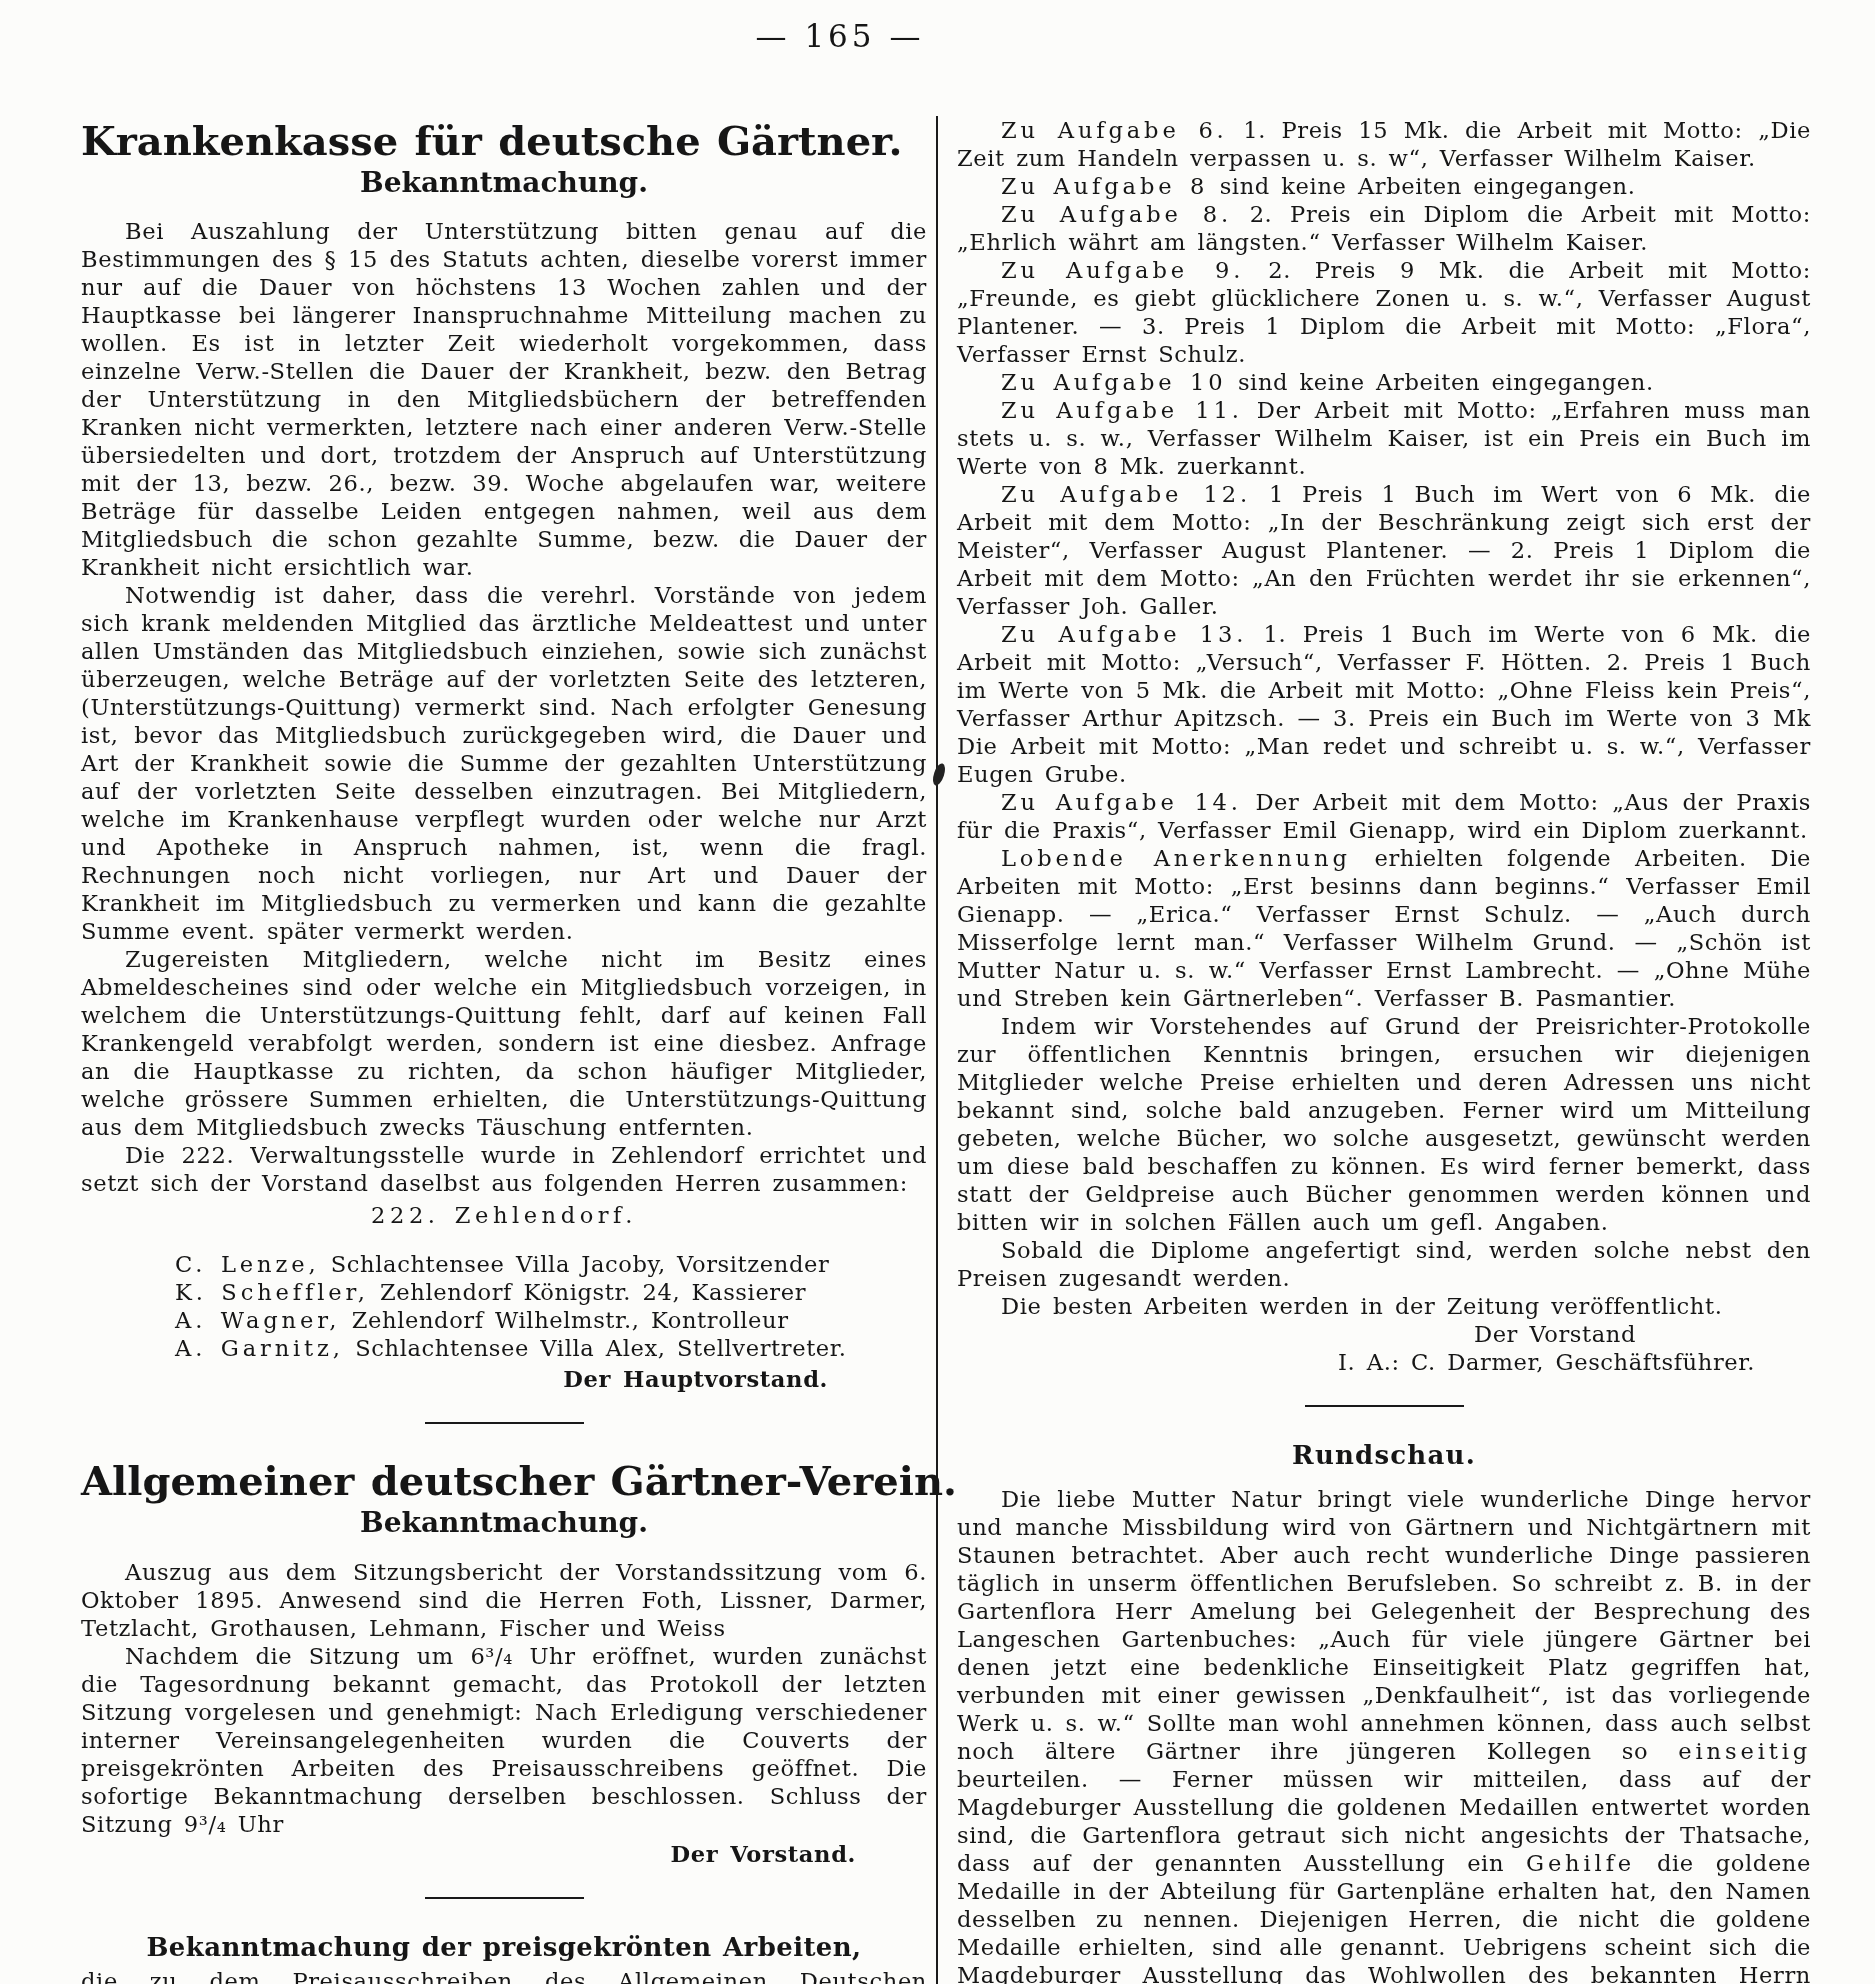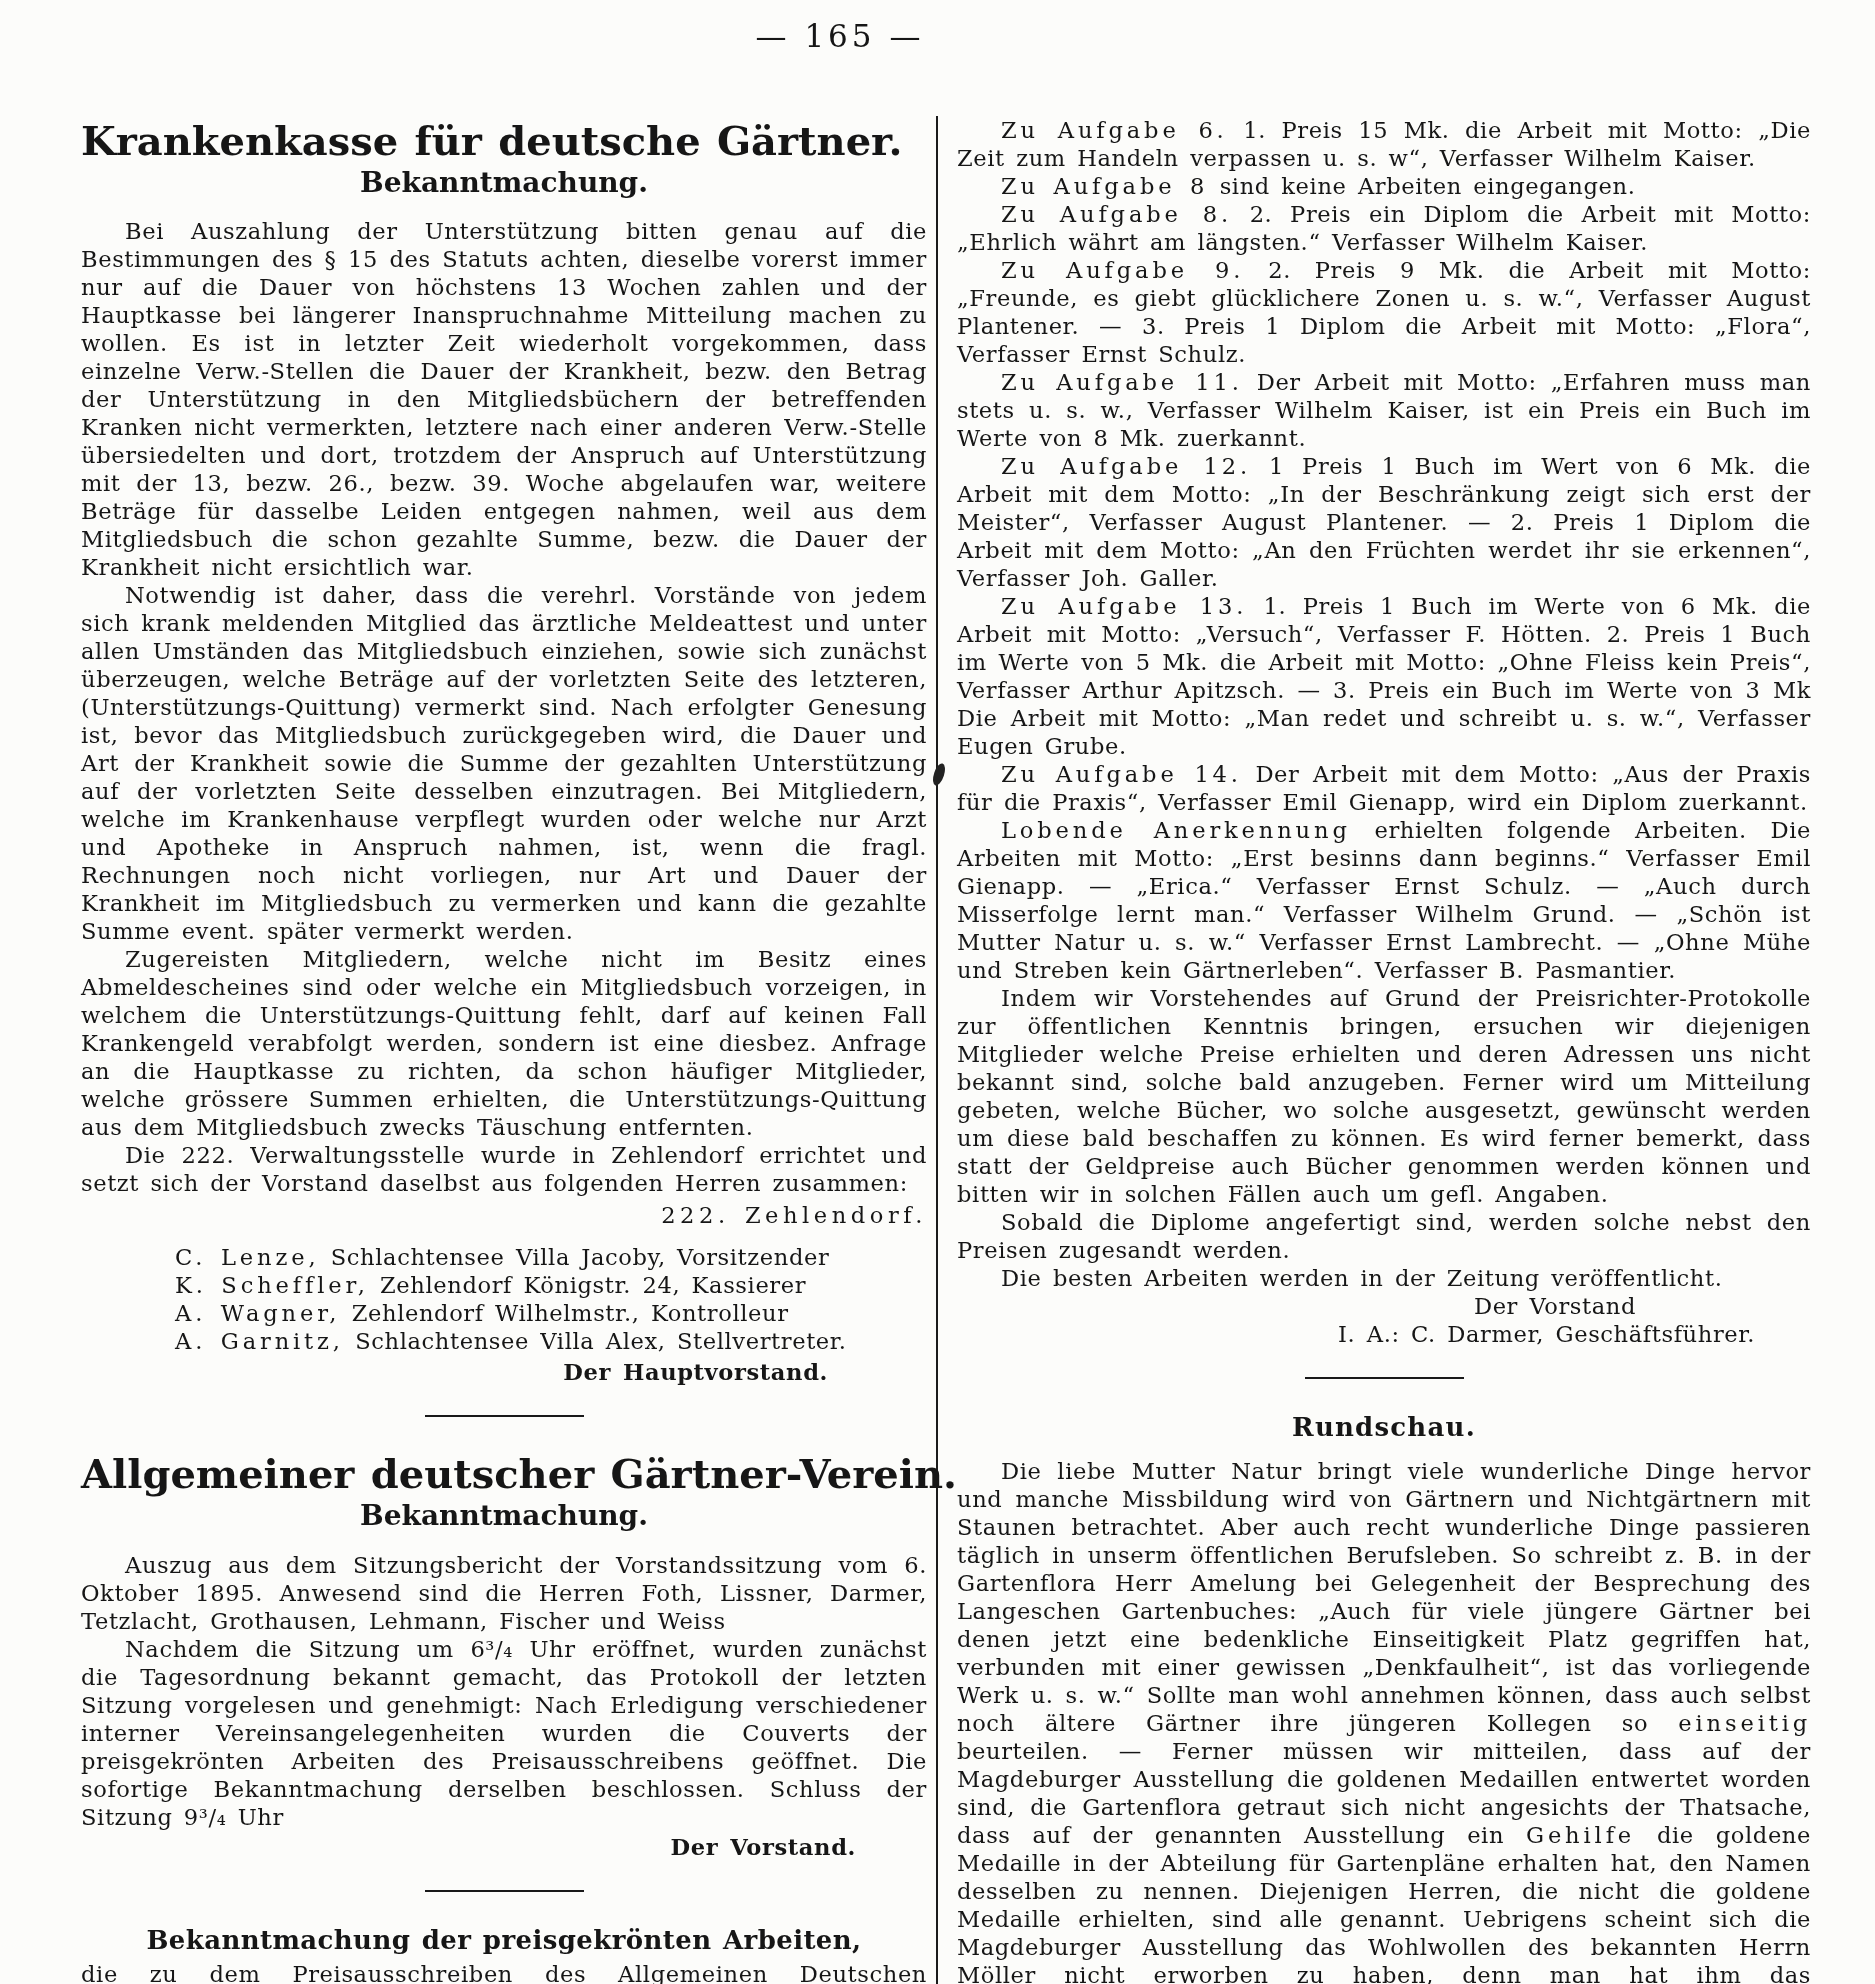--- a/index.html
+++ b/index.html
@@ -41,21 +41,21 @@
   }
   .h3{
     font-size:26px; font-weight:bold; text-align:center;
     letter-spacing:0.4px; word-spacing:2px; text-indent:0;
     margin:13.5px 0 6.4px;
   }
   .h4{
     font-size:26px; font-weight:bold; text-align:center;
     letter-spacing:1.2px; text-indent:0; margin:4px 0 16px;
   }
-  .cs{ text-align:right; letter-spacing:0.2em; text-indent:0; margin:4px 0 14px; }
+  .cs{ text-align:center; letter-spacing:0.2em; text-indent:0; margin:4px 0 21px; }
   .li{ margin-left:94px; text-align:left; text-indent:0; }
   .sigb{ text-align:right; font-weight:bold; text-indent:0; margin-top:2.4px; }
   .sig{ text-align:right; text-indent:0; }
   .rule{
     width:159px; height:0; border-top:2.8px solid #191919;
     margin:29px auto 34px;
   }
   .sperr{ letter-spacing:0.17em; }
   .ink{ position:absolute; background:#222; border-radius:50%; }
   .ink-a{ left:934px; top:763px; width:10.3px; height:23px; transform:rotate(18deg); }
@@ -87,20 +87,21 @@
       <div class="blk sigb" style="padding-right: 71px;"><span class="run">Der Vorstand.</span></div>
       <div class="blk rule"></div>
       <div class="blk h3"><span class="run">Bekanntmachung der preisgekrönten Arbeiten,</span></div>
       <div class="blk pn"><span class="run">die zu dem Preisausschreiben des Allgemeinen Deutschen Gärtnervereins eingegangen waren.  Die Preisrichter haben wie folgt erkannt:</span></div>
     </div>
   <div class="col col-right" id="col-right">
       <div class="blk p"><span class="sperr">Zu Aufgabe 6.</span><span class="run">  1. Preis 15 Mk. die Arbeit mit Motto:  „Die Zeit zum Handeln verpassen u. s. w“, Verfasser Wilhelm Kaiser.</span></div>
       <div class="blk p"><span class="sperr">Zu Aufgabe 8</span><span class="run"> sind keine Arbeiten eingegangen.</span></div>
       <div class="blk p"><span class="sperr">Zu Aufgabe 8.</span><span class="run">  2. Preis ein Diplom die Arbeit mit Motto:  „Ehrlich währt am längsten.“  Verfasser Wilhelm Kaiser.</span></div>
       <div class="blk p"><span class="sperr">Zu Aufgabe 9.</span><span class="run">  2. Preis 9 Mk. die Arbeit mit Motto:  „Freunde, es giebt glücklichere Zonen u. s. w.“, Verfasser August Plantener. — 3. Preis 1 Diplom die Arbeit mit Motto:  „Flora“, Verfasser Ernst Schulz.</span></div>
+      <div class="blk p"><span class="sperr">Zu Aufgabe 10</span><span class="run"> sind keine Arbeiten eingegangen.</span></div>
       <div class="blk p"><span class="sperr">Zu Aufgabe 11.</span><span class="run">  Der Arbeit mit Motto:  „Erfahren muss man stets u. s. w., Verfasser Wilhelm Kaiser, ist ein Preis ein Buch im Werte von 8 Mk. zuerkannt.</span></div>
       <div class="blk p"><span class="sperr">Zu Aufgabe 12.</span><span class="run">  1 Preis 1 Buch im Wert von 6 Mk. die Arbeit mit dem Motto:  „In der Beschränkung zeigt sich erst der Meister“, Verfasser August Plantener. — 2. Preis 1 Diplom die Arbeit mit dem Motto:  „An den Früchten werdet ihr sie erkennen“, Verfasser Joh. Galler.</span></div>
       <div class="blk p"><span class="sperr">Zu Aufgabe 13.</span><span class="run">  1. Preis 1 Buch im Werte von 6 Mk. die Arbeit mit Motto:  „Versuch“, Verfasser F. Hötten.  2. Preis 1 Buch im Werte von 5 Mk. die Arbeit mit Motto:  „Ohne Fleiss kein Preis“, Verfasser Arthur Apitzsch. — 3. Preis ein Buch im Werte von 3 Mk  Die Arbeit mit Motto:  „Man redet und schreibt u. s. w.“, Verfasser Eugen Grube.</span></div>
       <div class="blk p"><span class="sperr">Zu Aufgabe 14.</span><span class="run">  Der Arbeit mit dem Motto:  „Aus der Praxis für die Praxis“, Verfasser Emil Gienapp, wird ein Diplom zuerkannt.</span></div>
       <div class="blk p"><span class="sperr">Lobende Anerkennung</span><span class="run"> erhielten folgende Arbeiten.  Die Arbeiten mit Motto:  „Erst besinns dann beginns.“  Verfasser Emil Gienapp. — „Erica.“  Verfasser Ernst Schulz. — „Auch durch Misserfolge lernt man.“  Verfasser Wilhelm Grund. — „Schön ist Mutter Natur u. s. w.“  Verfasser Ernst Lambrecht. — „Ohne Mühe und Streben kein Gärtnerleben“.  Verfasser B. Pasmantier.</span></div>
       <div class="blk p"><span class="run">Indem wir Vorstehendes auf Grund der Preisrichter-Protokolle zur öffentlichen Kenntnis bringen, ersuchen wir diejenigen Mitglieder welche Preise erhielten und deren Adressen uns nicht bekannt sind, solche bald anzugeben.  Ferner wird um Mitteilung gebeten, welche Bücher, wo solche ausgesetzt, gewünscht werden um diese bald beschaffen zu können.  Es wird ferner bemerkt, dass statt der Geldpreise auch Bücher genommen werden können und bitten wir in solchen Fällen auch um gefl. Angaben.</span></div>
       <div class="blk p"><span class="run">Sobald die Diplome angefertigt sind, werden solche nebst den Preisen zugesandt werden.</span></div>
       <div class="blk p"><span class="run">Die besten Arbeiten werden in der Zeitung veröffentlicht.</span></div>
       <div class="blk sig" style="padding-right: 175px;"><span class="run">Der Vorstand</span></div>
       <div class="blk sig" style="padding-right: 56px;"><span class="run">I. A.: C. Darmer, Geschäftsführer.</span></div>

